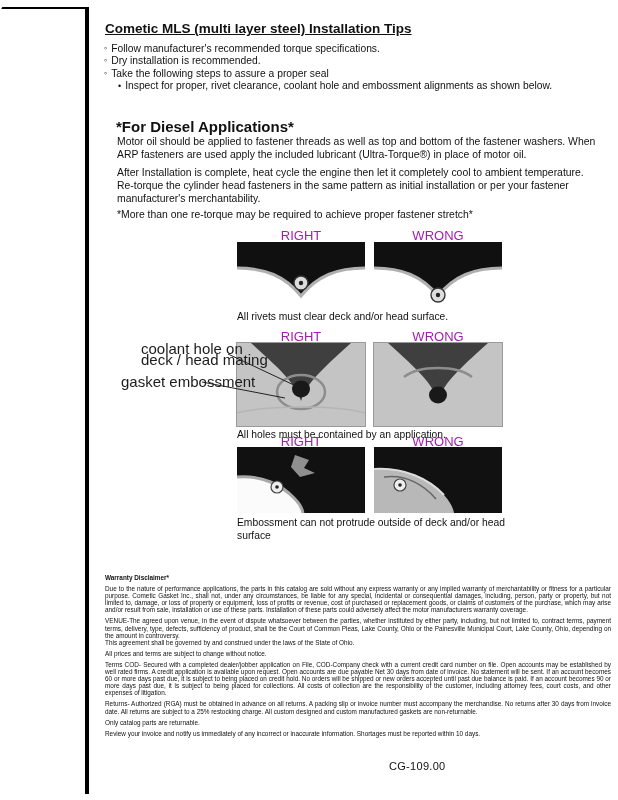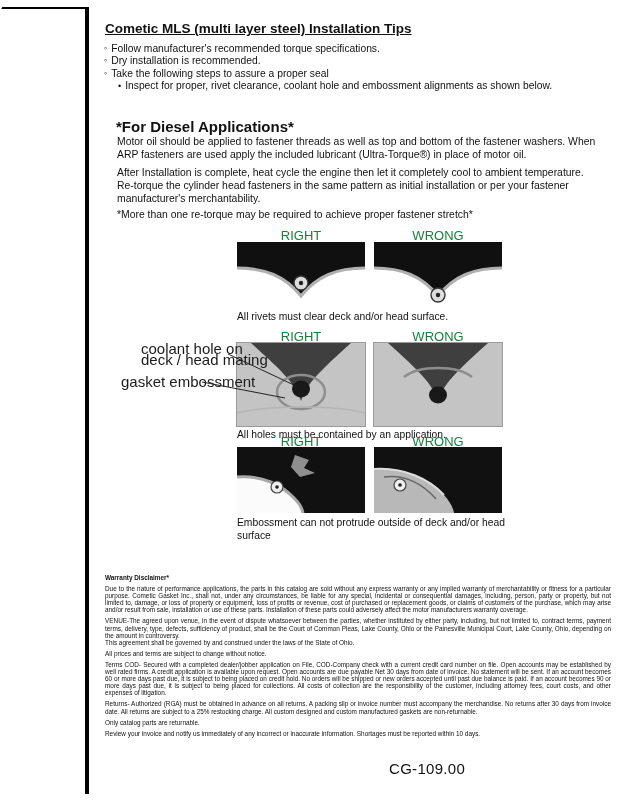--- a/index.html
+++ b/index.html
@@ -7,29 +7,29 @@
   .page{position:relative;width:618px;height:800px;background:#fff;overflow:hidden;border-radius:15px;}
   .abs{position:absolute;}
   .rule{background:#000;}
   .title{font-size:13.5px;font-weight:bold;text-decoration:underline;margin:0;}
   .bullets{font-size:10.3px;line-height:12.4px;white-space:nowrap;}
   .bullet::before{content:"◦";margin-right:4px;font-size:9px;position:relative;top:-1px;}
   .sub-bullet{margin-left:14px;}
   .sub-bullet::before{content:"•";margin-right:4px;font-size:9px;}
   .h2{font-size:15px;font-weight:bold;}
   .para{font-size:10.4px;line-height:12.8px;}
-  .dlabel{font-size:13px;text-align:center;width:128px;color:#15803d;}
+  .dlabel{font-size:13px;text-align:center;width:128px;color:#a21caf;}
   .caption{font-size:10.3px;line-height:12.5px;}
   .ann{font-size:15px;line-height:10.6px;color:#1c1c1c;}
   .photo{outline:1px solid #9a9a9a;}
   .warranty{font-size:6.4px;line-height:7.1px;text-align:justify;}
   .warranty .whead{font-weight:bold;margin-bottom:4px;}
   .wpara{margin-bottom:4px;}
   .wpara.tight{margin-bottom:0;}
-  .footer{font-size:15px;letter-spacing:0.3px;text-align:center;}
+  .footer{font-size:11px;letter-spacing:0.3px;text-align:center;}
 </style>
 </head>
 <body>
 
 <div class="page">
 
   <div class="abs rule" style="left:0;top:7px;width:89px;height:2px"></div>
   <div class="abs rule" style="left:85px;top:7px;width:4px;height:787px"></div>
 
   <h1 class="abs title" style="left:105px;top:21px">Cometic MLS (multi layer steel) Installation Tips</h1>

